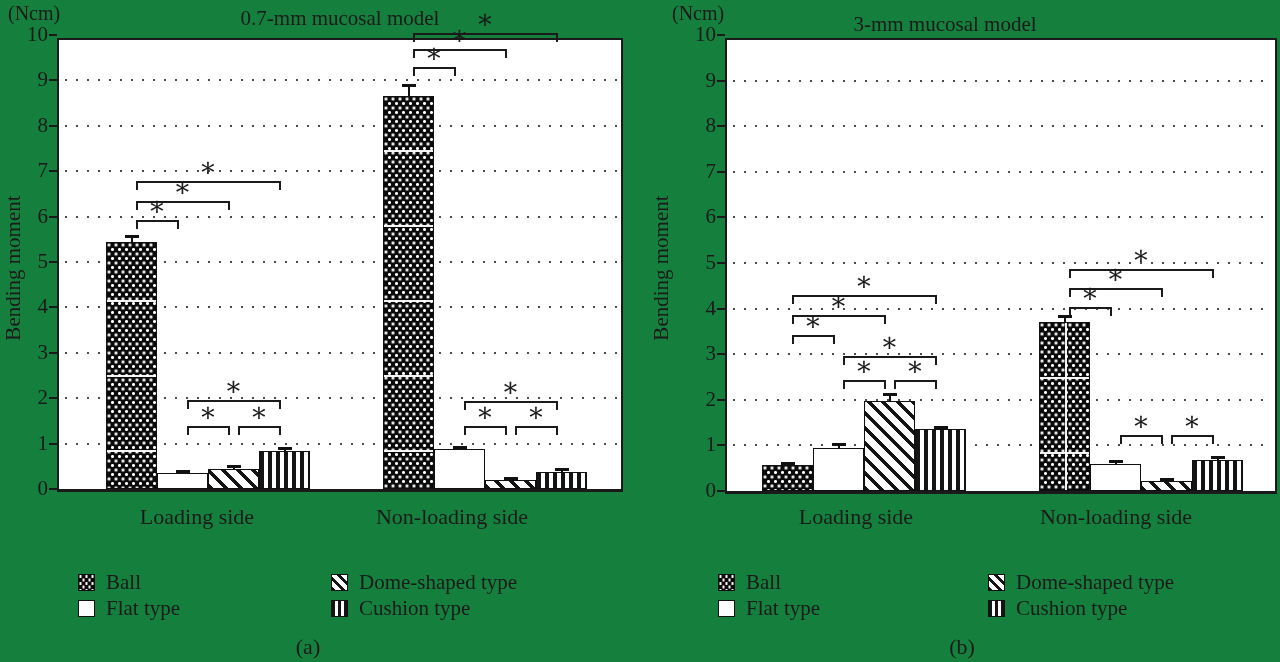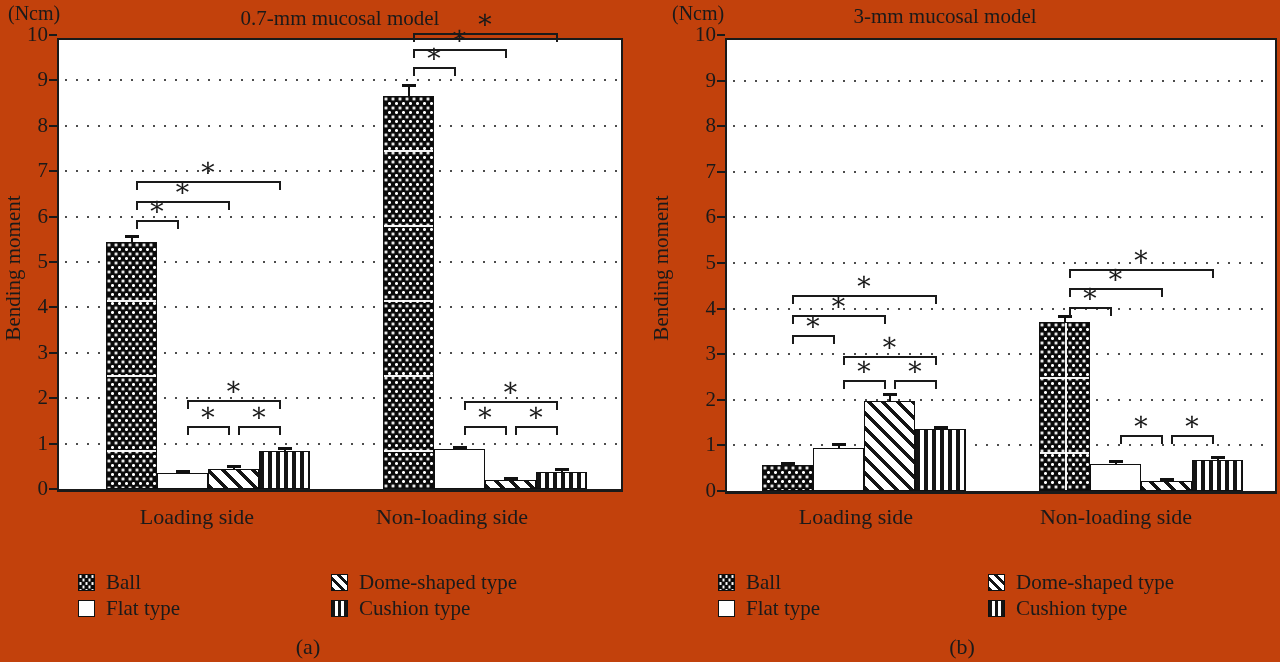--- a/index.html
+++ b/index.html
@@ -1,17 +1,17 @@
 <!DOCTYPE html>
 <html><head>
 <meta charset="utf-8">
 <style>
   html,body{margin:0;padding:0;background:#fff;}
   #stage{
-    position:relative;width:1280px;height:662px;background:#c2410c;overflow:hidden;
+    position:relative;width:1280px;height:662px;background:#15803d;overflow:hidden;
     font-family:"Liberation Serif","DejaVu Serif",serif;color:#1a1a1a;
   }
   .title{position:absolute;margin:0;font-size:21px;font-weight:normal;transform:translateX(-50%);white-space:nowrap;}
   .unit{position:absolute;font-size:20px;white-space:nowrap;}
   .ylabel{position:absolute;font-size:21px;white-space:nowrap;transform:translate(-50%,-50%) rotate(-90deg);}
   .plot{position:absolute;box-sizing:border-box;background:#fff;
     border:2px solid #1a1a1a;border-bottom-width:3px;border-right-width:2px;}
   .grid{position:absolute;height:2px;
     background-image:repeating-linear-gradient(90deg,#4c4c4c 0 2px,rgba(0,0,0,0) 2px 11px);}
   .tick{position:absolute;width:8px;height:2px;background:#1a1a1a;left:-10px;}
@@ -141,21 +141,21 @@
     </div>
     <div class="litem" id="leg03" style="left: 331px; top: 596px;">
       <span class="swatch sw-cushion"></span>
       <span>Cushion type</span>
     </div>
     <div class="caption" id="cap0" style="left: 308px; top: 634px;">(a)</div>
   </section>
 
   <section>
     <div class="unit" id="unit1" style="left: 672px; top: 2px;">(Ncm)</div>
-    <h2 class="title" id="title1" style="left: 945px; top: 4px;">3-mm mucosal model</h2>
+    <h2 class="title" id="title1" style="left: 945px; top: 12px;">3-mm mucosal model</h2>
     <div class="ylabel" id="ylab1" style="left: 661px; top: 268px;">Bending moment</div>
     <div class="plot" id="plot1" style="left: 725px; top: 38px; width: 552px; height: 456px;">
         <div class="grid" style="left: 6px; width: 538px; top: 404.4px;"></div>
         <div class="grid" style="left: 6px; width: 538px; top: 358.8px;"></div>
         <div class="grid" style="left: 6px; width: 538px; top: 313.2px;"></div>
         <div class="grid" style="left: 6px; width: 538px; top: 267.6px;"></div>
         <div class="grid" style="left: 6px; width: 538px; top: 222px;"></div>
         <div class="grid" style="left: 6px; width: 538px; top: 176.4px;"></div>
         <div class="grid" style="left: 6px; width: 538px; top: 130.8px;"></div>
         <div class="grid" style="left: 6px; width: 538px; top: 85.2px;"></div>

